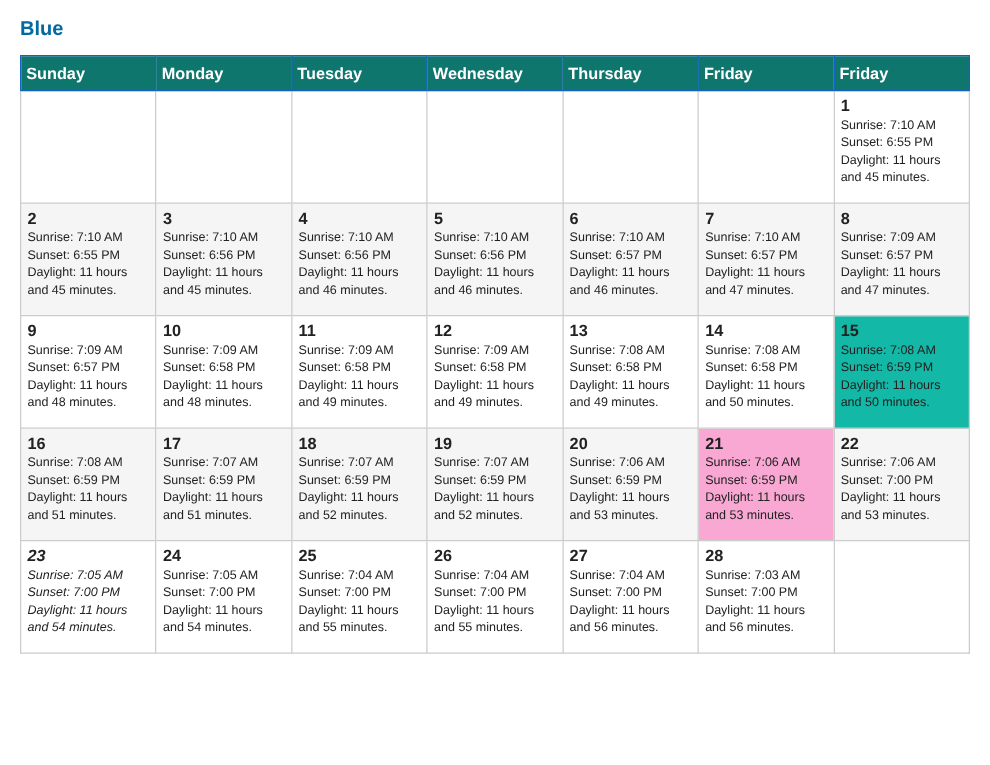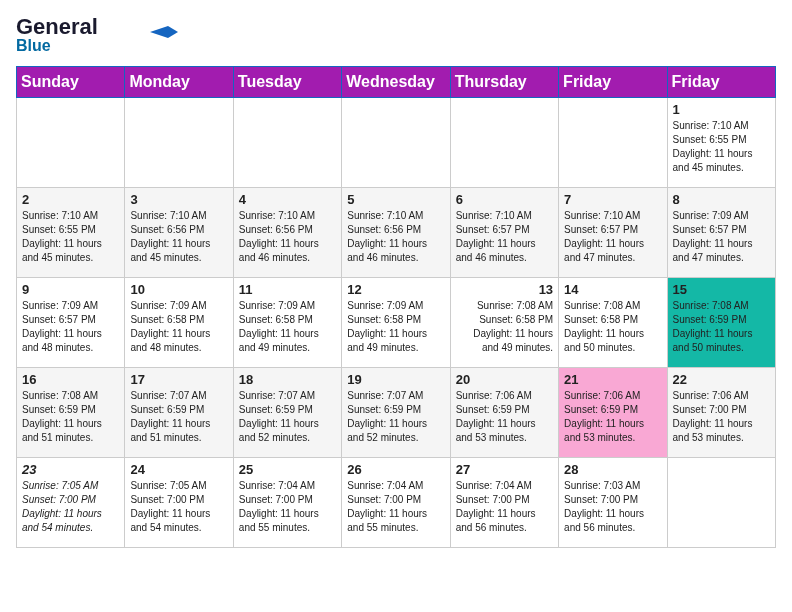--- a/index.html
+++ b/index.html
@@ -46,23 +46,23 @@
       font-size: 14px;
       color: #333;
       margin-top: 2px;
     }
     .calendar {
       width: 100%;
       border-collapse: collapse;
       border: 1px solid #ccc;
     }
     .calendar th {
-      background: #a21caf;
+      background: #0f766e;
       color: #fff;
-      font-size: 16px;
+      font-size: 13px;
       font-weight: bold;
       padding: 6px 4px;
       text-align: left;
       border: 1px solid #1565c0;
     }
     .calendar td {
       vertical-align: top;
       border: 1px solid #ccc;
       padding: 4px 5px;
       width: calc(100% / 7);
@@ -89,28 +89,20 @@
       color: #222;
       line-height: 1.4;
     }
     .empty { background: #fff !important; }
   </style>
 </head>
 <body>
 
 <div class="header">
   <div class="logo">
-    <div style="display:flex;align-items:flex-end;">
-      <span class="logo-text">
-        <span style="color:#1a1a2e;">General</span>
-      </span>
-      <svg class="logo-arrow" viewBox="0 0 28 12">
-        <polygon points="0,6 18,0 28,6 18,12" fill="#1565c0"></polygon>
-      </svg>
-    </div>
     <span class="logo-text" style="color:#0369a1;font-size:16px;">Blue</span>
   </div>
   <div class="title-block">
     <div class="month-year"></div>
     <div class="location"></div>
   </div>
 </div>
 
 <table class="calendar">
   <thead>
@@ -177,21 +169,21 @@
           <div class="day-info">Sunrise: 7:09 AM<br>Sunset: 6:58 PM<br>Daylight: 11 hours<br>and 48 minutes.</div>
         </td>
         <td style="background: rgb(255, 255, 255);">
           <span class="day-num">11</span>
           <div class="day-info">Sunrise: 7:09 AM<br>Sunset: 6:58 PM<br>Daylight: 11 hours<br>and 49 minutes.</div>
         </td>
         <td style="background: rgb(255, 255, 255);">
           <span class="day-num">12</span>
           <div class="day-info">Sunrise: 7:09 AM<br>Sunset: 6:58 PM<br>Daylight: 11 hours<br>and 49 minutes.</div>
         </td>
-        <td style="background: rgb(255, 255, 255); text-align: right;">
+        <td style="background: rgb(255, 255, 255);">
           <span class="day-num">13</span>
           <div class="day-info">Sunrise: 7:08 AM<br>Sunset: 6:58 PM<br>Daylight: 11 hours<br>and 49 minutes.</div>
         </td>
         <td style="background: rgb(255, 255, 255);">
           <span class="day-num">14</span>
           <div class="day-info">Sunrise: 7:08 AM<br>Sunset: 6:58 PM<br>Daylight: 11 hours<br>and 50 minutes.</div>
         </td>
         <td style="background: #14b8a6;">
           <span class="day-num">15</span>
           <div class="day-info">Sunrise: 7:08 AM<br>Sunset: 6:59 PM<br>Daylight: 11 hours<br>and 50 minutes.</div>

